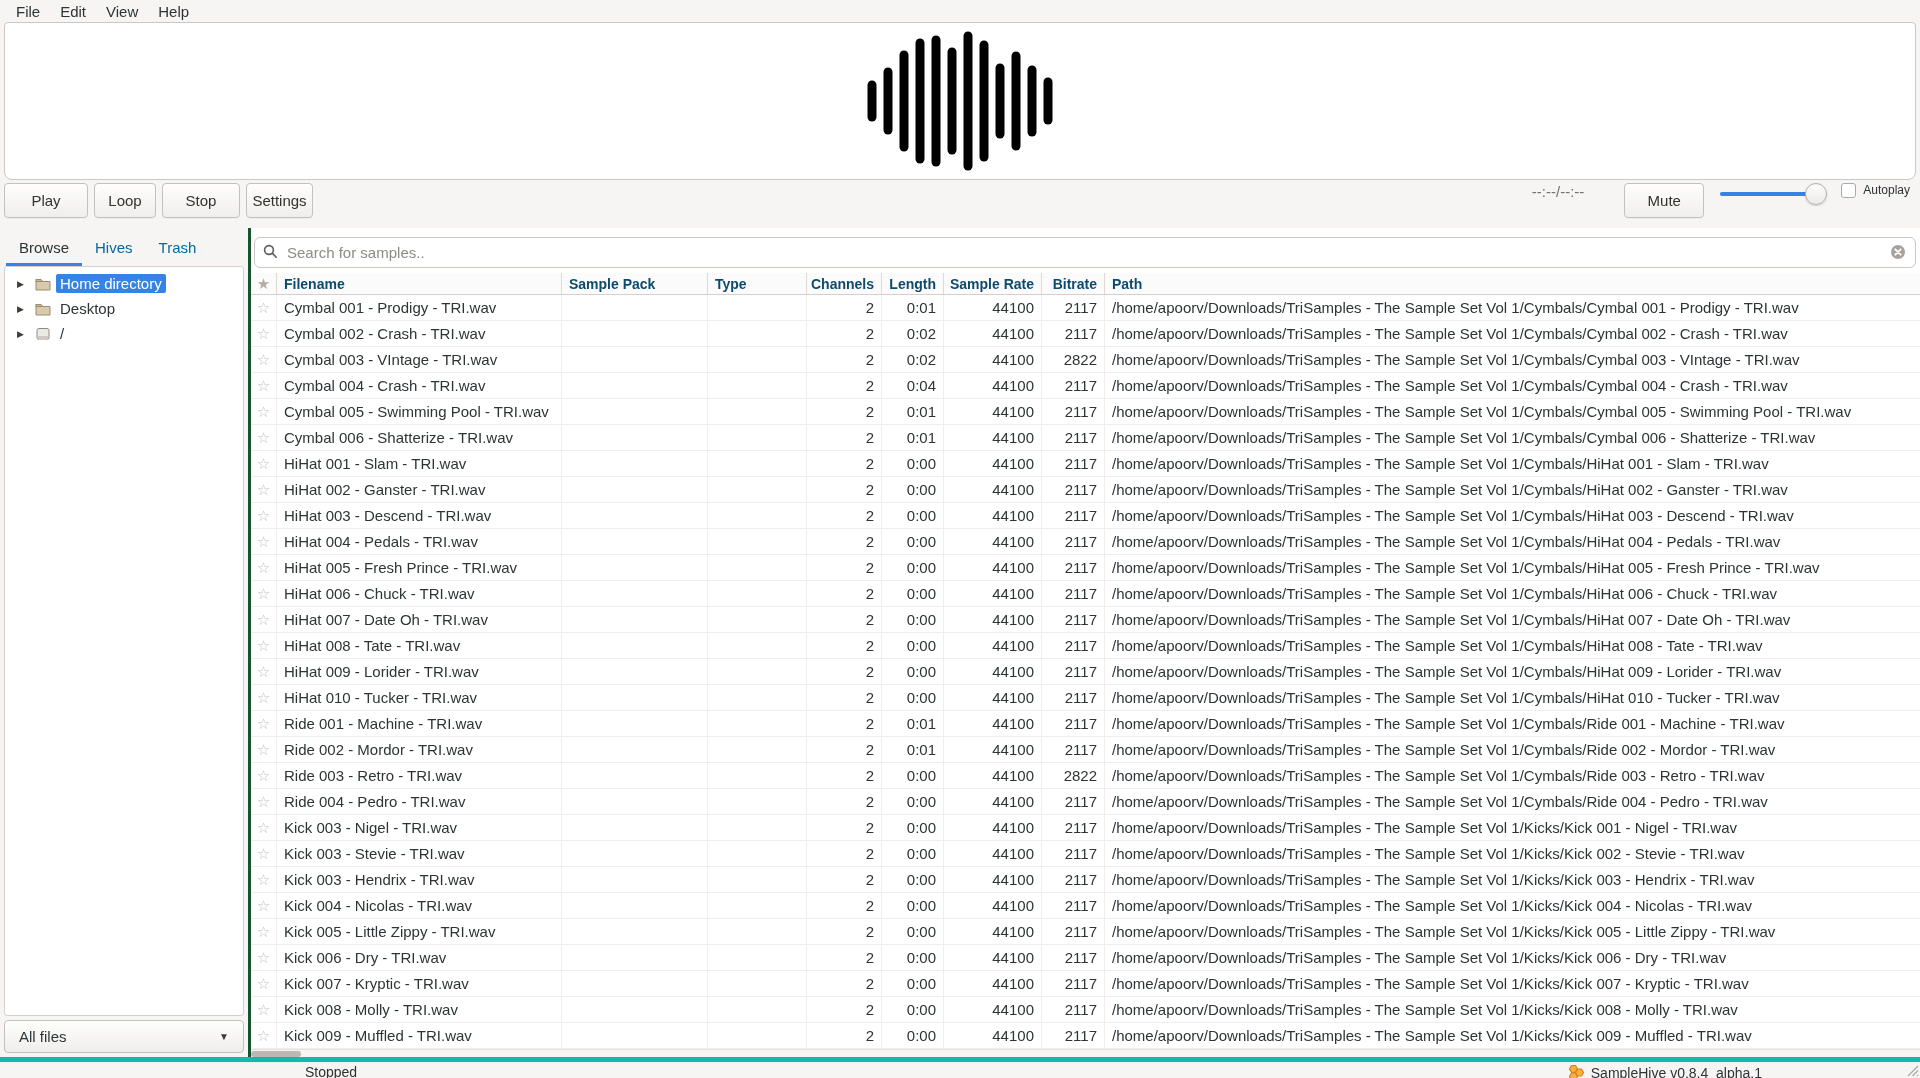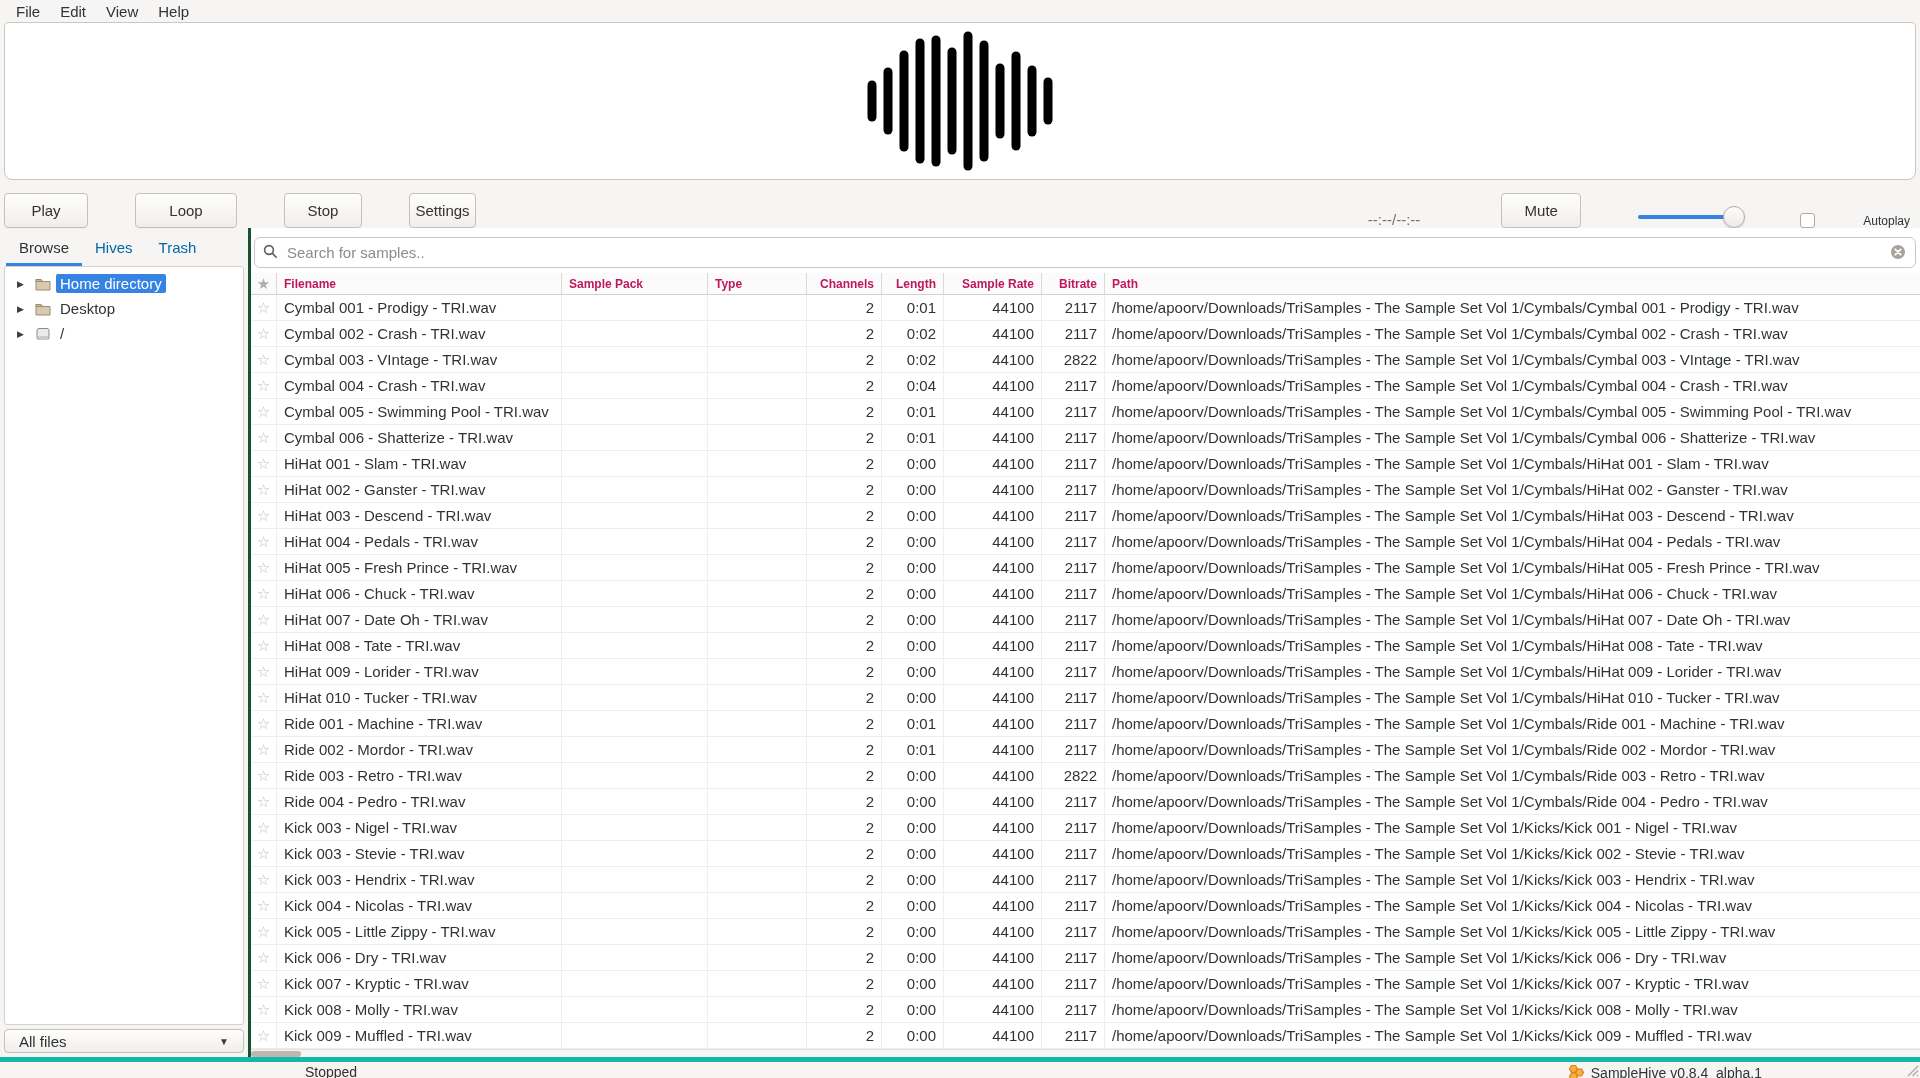--- a/index.html
+++ b/index.html
@@ -11,21 +11,21 @@
   .menubar { height:22px; display:flex; align-items:center; padding-left:6px; font-size:15px; }
   .menu-item { padding:1px 10px; cursor:default; }
 
   
   .wave-panel { position:absolute; left:4px; right:4px; top:22px; height:158px;
     background:#ffffff; border:1px solid #cdc7c2; border-radius:4px 4px 8px 8px;
     display:flex; align-items:center; justify-content:center; }
 
   
   .toolbar { position:absolute; top:183px; left:0; right:0; height:45px;
-    display:flex; align-items:flex-end; padding:0 10px 0 4px;gap:41px; }
+    display:flex; align-items:flex-start; padding:0 10px 0 4px; }
   .btn { height:35px; margin-left:6px; border:1px solid #c6c0ba; border-radius:4px;
     background:linear-gradient(#fefefd,#f0eeec); font-size:15px; color:#35312d;
     font-family:inherit; box-shadow:0 1px 0 rgba(0,0,0,.03); }
   .btn:first-child { margin-left:0; }
   .spacer { flex:1; }
   .time-label { font-size:15px; color:#77716c; margin-right:34px; }
   .mute-btn { width:80px; }
   .slider { position:relative; width:107px; height:22px; margin-left:16px; }
   .slider .track { position:absolute; top:9px; left:0; right:0; height:4px;
     border-radius:2px; background:#cdc7c2; }
@@ -46,39 +46,39 @@
   .tabbar { height:38px; display:flex; align-items:flex-end; padding-left:6px; font-size:15px; }
   .tab { padding:6px 13px 7px 13px; color:#0369a1; border-bottom:3px solid transparent; }
   .tab.active { color:#2e3436; border-bottom:3px solid #3584e4; }
   .tree-panel { flex:1; margin:0 4px; background:#fff; border:1px solid #d5d0cc;
     border-radius:3px; padding-top:4px; overflow:hidden; }
   .tree-item { height:25px; display:flex; align-items:center; font-size:15px; padding-left:12px; }
   .expander { width:16px; font-size:9px; color:#403c37; }
   .tree-icon { width:16px; height:14px; margin:0 5px 0 2px; }
   .tree-label { padding:1px 4px; border-radius:2px; white-space:nowrap; }
   .tree-label.selected { background:#3584e4; color:#fff; }
-  .filter-combo { height:24px; margin:4px; border:1px solid #c6c0ba; border-radius:4px;
+  .filter-combo { height:33px; margin:4px; border:1px solid #c6c0ba; border-radius:4px;
     background:linear-gradient(#fefefd,#f0eeec); display:flex; align-items:center;
     justify-content:space-between; padding:0 14px; font-size:15px; }
   .combo-arrow { font-size:10px; color:#403c37; }
 
   
   .content { flex:1; min-width:0; display:flex; flex-direction:column;
     background:#fff; border-left:3px solid #14532d; }
   .searchwrap { position:relative; padding:9px 4px 5px 3px; }
   .search-input { width:100%; height:31px; border:1px solid #cdc7c2; border-radius:6px;
     padding:0 36px 0 32px; font-size:15px; font-family:inherit; color:#2e3436; background:#fff; }
   .search-input::placeholder { color:#8f8a85; }
   .search-icon { position:absolute; left:12px; top:16px; }
   .clear-icon { position:absolute; right:14px; top:16px; }
 
   .table { flex:1; min-height:0; overflow:hidden; font-size:15px; }
   .trow { display:grid; grid-template-columns:26px 285px 146px 99px 75px 62px 98px 63px minmax(0,1fr); }
   .thead { height:22px; background:#fcfbfb; }
-  .thead .cell { font-size:12px; font-weight:600; color:#be185d;
+  .thead .cell { font-size:14px; font-weight:600; color:#0c4a6e;
     border-right:1px solid #dcd8d4; border-bottom:1px solid #d5d0cc;
     display:flex; align-items:center; padding:0 7px; overflow:hidden; white-space:nowrap; }
   .tbody .trow { height:26px; }
   .tbody .cell { border-right:1px solid #f0edea; border-bottom:1px solid #f0edea;
     display:flex; align-items:center; padding:0 7px; overflow:hidden; white-space:nowrap; }
   .cell.num { justify-content:flex-end; }
   .cell.star { justify-content:center; color:#c4bfba; font-size:15px; padding:0; }
   .thead .cell.star { color:#b3aeaa; }
   .cell.path { border-right:none; }
 
@@ -117,21 +117,21 @@
       <line x1="136" y1="41" x2="136" y2="107"></line>
       <line x1="152" y1="29" x2="152" y2="119"></line>
       <line x1="168" y1="43" x2="168" y2="105"></line>
       <line x1="184" y1="55" x2="184" y2="93"></line>
     </g>
   </svg>
 </div>
 
 <div class="toolbar">
   <button class="btn" style="width:84px">Play</button>
-  <button class="btn" style="width:102px">Loop</button>
+  <button class="btn" style="width:62px">Loop</button>
   <button class="btn" style="width:78px">Stop</button>
   <button class="btn" style="width:67px">Settings</button>
   <div class="spacer"></div>
   <span class="time-label">--:--/--:--</span>
   <button class="btn mute-btn">Mute</button>
   <div class="slider">
     <div class="track"></div>
     <div class="fill"></div>
     <div class="handle"></div>
   </div>

